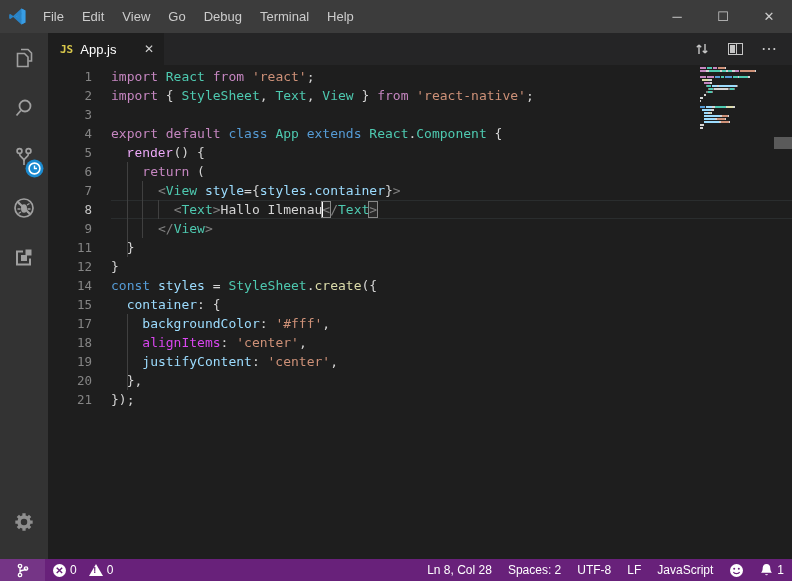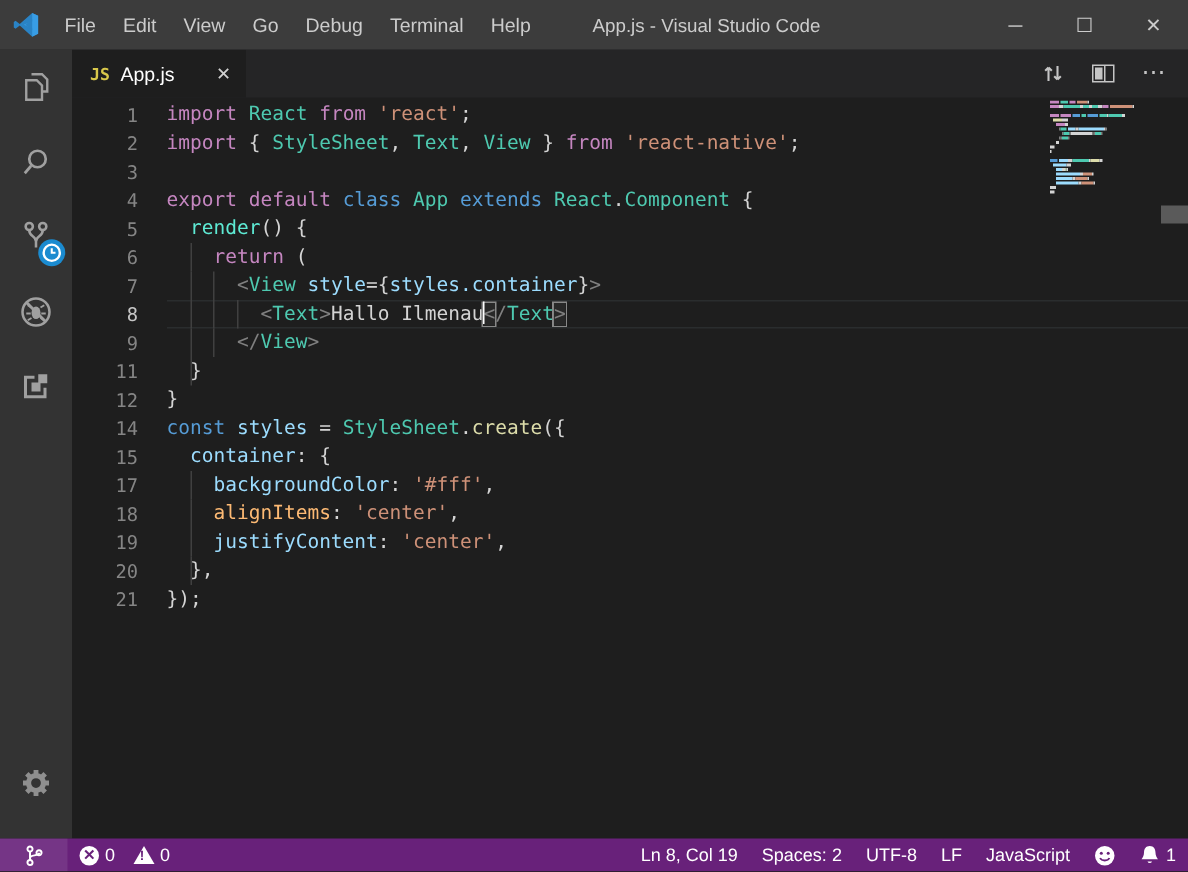--- a/index.html
+++ b/index.html
@@ -102,21 +102,20 @@
     </div>
     <div class="menubar">
         <div class="menu-item">File</div>
         <div class="menu-item">Edit</div>
         <div class="menu-item">View</div>
         <div class="menu-item">Go</div>
         <div class="menu-item">Debug</div>
         <div class="menu-item">Terminal</div>
         <div class="menu-item">Help</div>
       </div>
-    <div class="win-title">App.js - Visual Studio Code</div>
     <div class="win-controls">
       <div class="win-btn">─</div>
       <div class="win-btn">☐</div>
       <div class="win-btn">✕</div>
     </div>
   </div>
 
   <div class="main">
 
     <div class="activitybar">
@@ -192,31 +191,31 @@
           <span class="ta-ellipsis">⋯</span>
         </div>
       </div>
 
       <div class="editor">
         <div>
             <div class="code-row"><div class="ln">1</div><div class="code"><span style="color: rgb(197, 134, 192);">import</span><span style="color: rgb(212, 212, 212);"> </span><span style="color: rgb(78, 201, 176);">React</span><span style="color: rgb(212, 212, 212);"> </span><span style="color: rgb(197, 134, 192);">from</span><span style="color: rgb(212, 212, 212);"> </span><span style="color: rgb(206, 145, 120);">'react'</span><span style="color: rgb(212, 212, 212);">;</span></div></div>
             <div class="code-row"><div class="ln">2</div><div class="code"><span style="color: rgb(197, 134, 192);">import</span><span style="color: rgb(212, 212, 212);"> { </span><span style="color: rgb(78, 201, 176);">StyleSheet</span><span style="color: rgb(212, 212, 212);">, </span><span style="color: rgb(78, 201, 176);">Text</span><span style="color: rgb(212, 212, 212);">, </span><span style="color: rgb(78, 201, 176);">View</span><span style="color: rgb(212, 212, 212);"> } </span><span style="color: rgb(197, 134, 192);">from</span><span style="color: rgb(212, 212, 212);"> </span><span style="color: rgb(206, 145, 120);">'react-native'</span><span style="color: rgb(212, 212, 212);">;</span></div></div>
             <div class="code-row"><div class="ln">3</div><div class="code"></div></div>
             <div class="code-row"><div class="ln">4</div><div class="code"><span style="color: rgb(197, 134, 192);">export</span><span style="color: rgb(212, 212, 212);"> </span><span style="color: rgb(197, 134, 192);">default</span><span style="color: rgb(212, 212, 212);"> </span><span style="color: rgb(86, 156, 214);">class</span><span style="color: rgb(212, 212, 212);"> </span><span style="color: rgb(78, 201, 176);">App</span><span style="color: rgb(212, 212, 212);"> </span><span style="color: rgb(86, 156, 214);">extends</span><span style="color: rgb(212, 212, 212);"> </span><span style="color: rgb(78, 201, 176);">React</span><span style="color: rgb(212, 212, 212);">.</span><span style="color: rgb(78, 201, 176);">Component</span><span style="color: rgb(212, 212, 212);"> {</span></div></div>
-            <div class="code-row"><div class="ln">5</div><div class="code"><span style="color: rgb(212, 212, 212);">  </span><span style="color: #5eead4;">render</span><span style="color: rgb(212, 212, 212);">() {</span></div></div>
+            <div class="code-row"><div class="ln">5</div><div class="code"><span style="color: rgb(212, 212, 212);">  </span><span style="color: #f0abfc; font-family: Liberation Mono, monospace;">render</span><span style="color: rgb(212, 212, 212);">() {</span></div></div>
             <div class="code-row"><div class="ln">6</div><div class="code"><span class="guide" style="left: 2ch;"></span><span style="color: rgb(212, 212, 212);">    </span><span style="color: rgb(197, 134, 192);">return</span><span style="color: rgb(212, 212, 212);"> (</span></div></div>
             <div class="code-row"><div class="ln">7</div><div class="code"><span class="guide" style="left: 2ch;"></span><span class="guide" style="left: 4ch;"></span><span style="color: rgb(212, 212, 212);">      </span><span style="color: rgb(128, 128, 128);">&lt;</span><span style="color: rgb(78, 201, 176);">View</span><span style="color: rgb(212, 212, 212);"> </span><span style="color: rgb(156, 220, 254);">style</span><span style="color: rgb(212, 212, 212);">=</span><span style="color: rgb(212, 212, 212);">{</span><span style="color: rgb(156, 220, 254);">styles.container</span><span style="color: rgb(212, 212, 212);">}</span><span style="color: rgb(128, 128, 128);">&gt;</span></div></div>
             <div class="code-row current"><div class="ln active">8</div><div class="code"><span class="guide" style="left: 2ch;"></span><span class="guide" style="left: 4ch;"></span><span class="guide" style="left: 6ch;"></span><span style="color: rgb(212, 212, 212);">        </span><span style="color: rgb(128, 128, 128);">&lt;</span><span style="color: rgb(78, 201, 176);">Text</span><span style="color: rgb(128, 128, 128);">&gt;</span><span style="color: rgb(212, 212, 212);">Hallo Ilmenau</span><span class="cursor"></span><span class="tok-box" style="color: rgb(128, 128, 128);">&lt;</span><span style="color: rgb(128, 128, 128);">/</span><span style="color: rgb(78, 201, 176);">Text</span><span class="tok-box" style="color: rgb(128, 128, 128);">&gt;</span></div></div>
             <div class="code-row"><div class="ln">9</div><div class="code"><span class="guide" style="left: 2ch;"></span><span class="guide" style="left: 4ch;"></span><span style="color: rgb(212, 212, 212);">      </span><span style="color: rgb(128, 128, 128);">&lt;</span><span style="color: rgb(128, 128, 128);">/</span><span style="color: rgb(78, 201, 176);">View</span><span style="color: rgb(128, 128, 128);">&gt;</span></div></div>
             <div class="code-row"><div class="ln">11</div><div class="code"><span class="guide" style="left: 2ch;"></span><span style="color: rgb(212, 212, 212);">  }</span></div></div>
             <div class="code-row"><div class="ln">12</div><div class="code"><span style="color: rgb(212, 212, 212);">}</span></div></div>
             <div class="code-row"><div class="ln">14</div><div class="code"><span style="color: rgb(86, 156, 214);">const</span><span style="color: rgb(212, 212, 212);"> </span><span style="color: rgb(156, 220, 254);">styles</span><span style="color: rgb(212, 212, 212);"> = </span><span style="color: rgb(78, 201, 176);">StyleSheet</span><span style="color: rgb(212, 212, 212);">.</span><span style="color: rgb(220, 220, 170);">create</span><span style="color: rgb(212, 212, 212);">({</span></div></div>
             <div class="code-row"><div class="ln">15</div><div class="code"><span style="color: rgb(212, 212, 212);">  </span><span style="color: rgb(156, 220, 254);">container</span><span style="color: rgb(212, 212, 212);">: {</span></div></div>
             <div class="code-row"><div class="ln">17</div><div class="code"><span class="guide" style="left: 2ch;"></span><span style="color: rgb(212, 212, 212);">    </span><span style="color: rgb(156, 220, 254);">backgroundColor</span><span style="color: rgb(212, 212, 212);">: </span><span style="color: rgb(206, 145, 120);">'#fff'</span><span style="color: rgb(212, 212, 212);">,</span></div></div>
-            <div class="code-row"><div class="ln">18</div><div class="code"><span class="guide" style="left: 2ch;"></span><span style="color: rgb(212, 212, 212);">    </span><span style="color: #fdba74;">alignItems</span><span style="color: rgb(212, 212, 212);">: </span><span style="color: rgb(206, 145, 120);">'center'</span><span style="color: rgb(212, 212, 212);">,</span></div></div>
+            <div class="code-row"><div class="ln">18</div><div class="code"><span class="guide" style="left: 2ch;"></span><span style="color: rgb(212, 212, 212);">    </span><span style="color: #d946ef;">alignItems</span><span style="color: rgb(212, 212, 212);">: </span><span style="color: rgb(206, 145, 120);">'center'</span><span style="color: rgb(212, 212, 212);">,</span></div></div>
             <div class="code-row"><div class="ln">19</div><div class="code"><span class="guide" style="left: 2ch;"></span><span style="color: rgb(212, 212, 212);">    </span><span style="color: rgb(156, 220, 254);">justifyContent</span><span style="color: rgb(212, 212, 212);">: </span><span style="color: rgb(206, 145, 120);">'center'</span><span style="color: rgb(212, 212, 212);">,</span></div></div>
             <div class="code-row"><div class="ln">20</div><div class="code"><span class="guide" style="left: 2ch;"></span><span style="color: rgb(212, 212, 212);">  },</span></div></div>
             <div class="code-row"><div class="ln">21</div><div class="code"><span style="color: rgb(212, 212, 212);">});</span></div></div>
           </div>
         <div class="minimap">
             <div class="mm-row"><span style="width: 6px; background: rgb(197, 134, 192);"></span><span style="width: 1px; background: transparent;"></span><span style="width: 5px; background: rgb(78, 201, 176);"></span><span style="width: 1px; background: transparent;"></span><span style="width: 4px; background: rgb(197, 134, 192);"></span><span style="width: 1px; background: transparent;"></span><span style="width: 7px; background: rgb(206, 145, 120);"></span><span style="width: 1px; background: rgb(212, 212, 212);"></span></div>
             <div class="mm-row"><span style="width: 6px; background: rgb(197, 134, 192);"></span><span style="width: 3px; background: rgb(212, 212, 212);"></span><span style="width: 11px; background: rgb(78, 201, 176);"></span><span style="width: 2px; background: rgb(212, 212, 212);"></span><span style="width: 4px; background: rgb(78, 201, 176);"></span><span style="width: 2px; background: rgb(212, 212, 212);"></span><span style="width: 4px; background: rgb(78, 201, 176);"></span><span style="width: 3px; background: rgb(212, 212, 212);"></span><span style="width: 4px; background: rgb(197, 134, 192);"></span><span style="width: 1px; background: transparent;"></span><span style="width: 15px; background: rgb(206, 145, 120);"></span><span style="width: 1px; background: rgb(212, 212, 212);"></span></div>
             <div class="mm-row"></div>
             <div class="mm-row"><span style="width: 6px; background: rgb(197, 134, 192);"></span><span style="width: 1px; background: transparent;"></span><span style="width: 7px; background: rgb(197, 134, 192);"></span><span style="width: 1px; background: transparent;"></span><span style="width: 5px; background: rgb(86, 156, 214);"></span><span style="width: 1px; background: transparent;"></span><span style="width: 3px; background: rgb(78, 201, 176);"></span><span style="width: 1px; background: transparent;"></span><span style="width: 7px; background: rgb(86, 156, 214);"></span><span style="width: 1px; background: transparent;"></span><span style="width: 5px; background: rgb(78, 201, 176);"></span><span style="width: 1px; background: rgb(212, 212, 212);"></span><span style="width: 9px; background: rgb(78, 201, 176);"></span><span style="width: 2px; background: rgb(212, 212, 212);"></span></div>
             <div class="mm-row"><span style="width: 2px; background: transparent;"></span><span style="width: 6px; background: rgb(220, 220, 170);"></span><span style="width: 4px; background: rgb(212, 212, 212);"></span></div>
@@ -258,21 +257,21 @@
       <div class="sb-item">
         <span class="sb-err-ico">✕</span>
         <span>0</span>
         <span class="sb-gap"></span>
         <span class="sb-warn-ico"></span>
         <span>0</span>
       </div>
     </div>
     <div class="sb-right">
       <div class="sb-item">
-        <span>Ln 8, Col 19</span>
+        <span>Ln 8, Col 28</span>
       </div>
       <div class="sb-item">
         <span>Spaces: 2</span>
       </div>
       <div class="sb-item">
         <span>UTF-8</span>
       </div>
       <div class="sb-item">
         <span>LF</span>
       </div>

